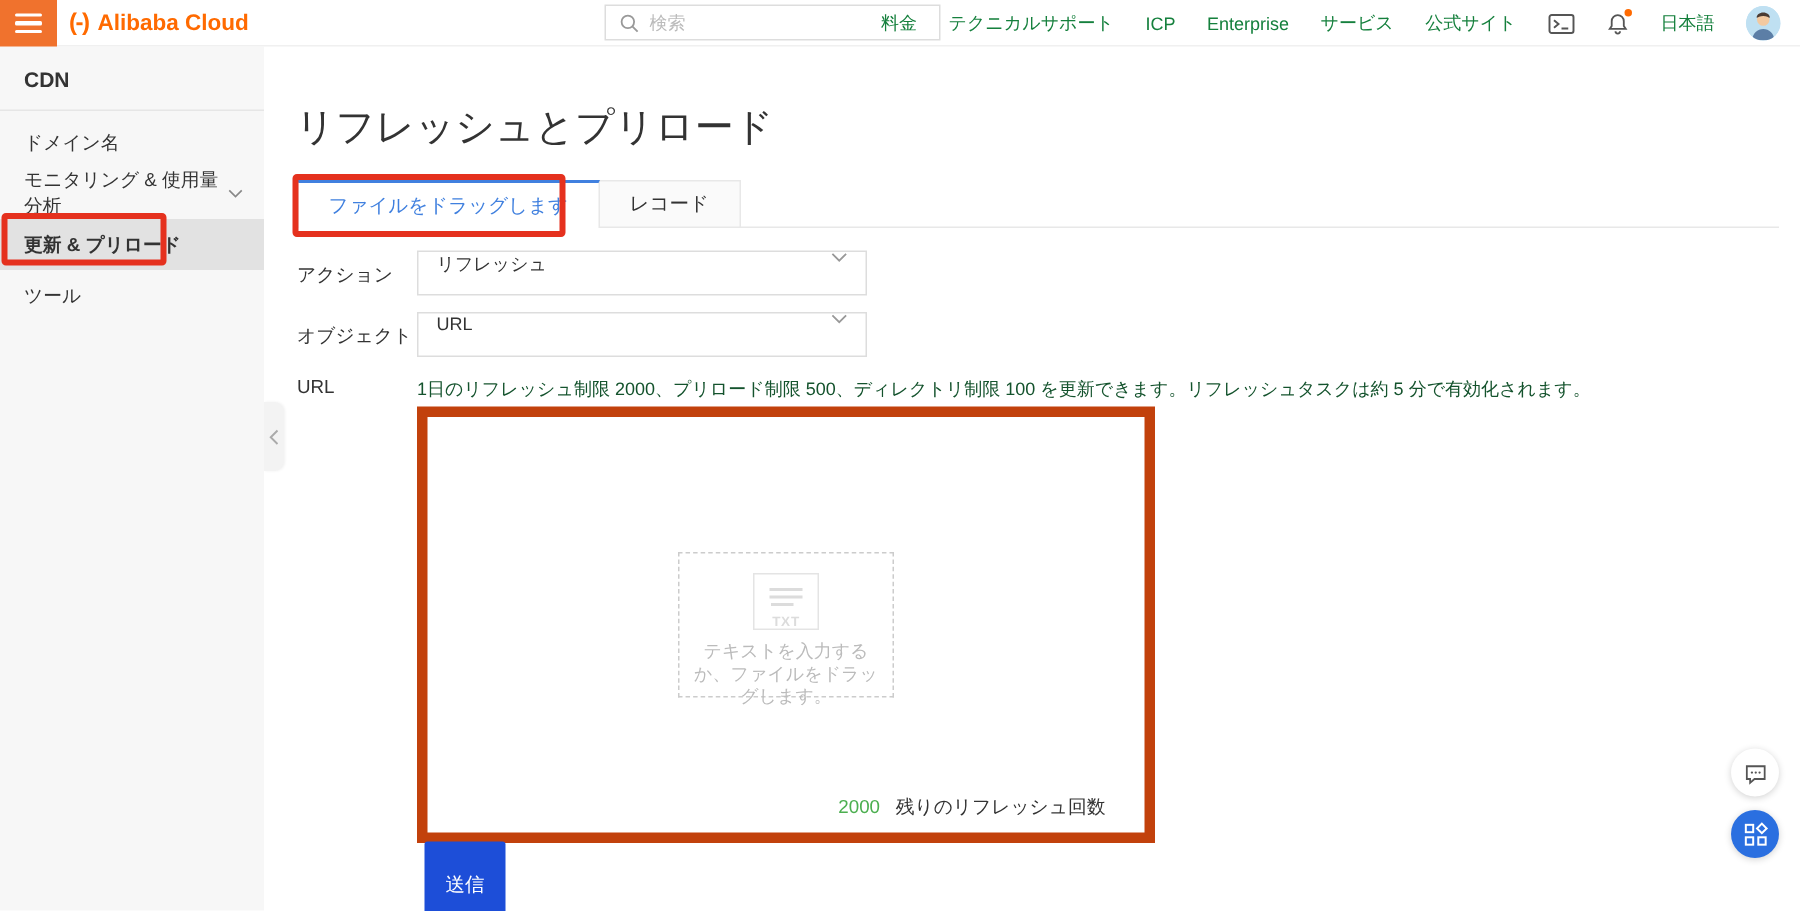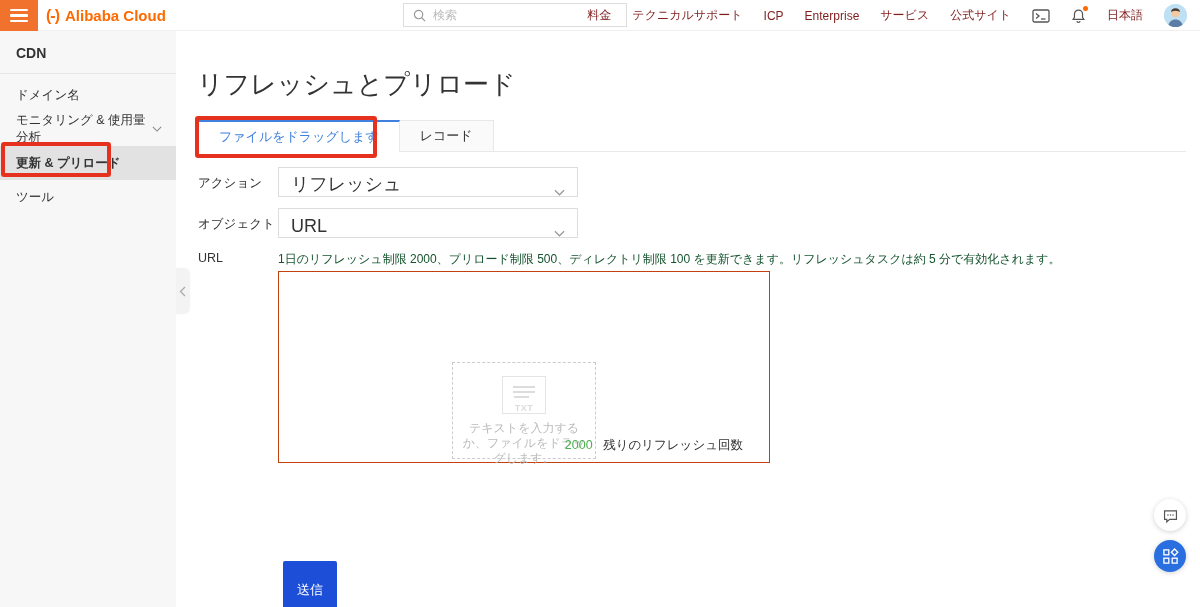--- a/index.html
+++ b/index.html
@@ -16,21 +16,21 @@
   #logo { position:absolute; left:46px; top:0; height:31px; display:flex;
     align-items:center; gap:6px; }
   #logo .mark { color:#ff6a00; font-weight:bold; font-size:16px; letter-spacing:-1px; }
   #logo .word { color:#ff6a00; font-weight:bold; font-size:15px; }
   #searchbox { position:absolute; left:403px; top:3px; width:224px; height:24px;
     border:1px solid #ddd; background:#fff; display:flex; align-items:center;
     padding-left:9px; gap:7px; }
   #searchbox .ph { color:#bbb; font-size:12px; }
   #topnav { position:absolute; right:0; top:0; height:31px; display:flex;
     align-items:center; gap:21px; padding-right:13px; }
-  #topnav .nav-item { font-size:12px; color:#7f1d1d; cursor:pointer; white-space:nowrap; }
+  #topnav .nav-item { font-size:12px; color:#15803d; cursor:pointer; white-space:nowrap; }
   .icon-btn { position:relative; display:flex; align-items:center; cursor:pointer; }
   #bell-dot { position:absolute; right:-2px; top:-2px; width:5px; height:5px;
     border-radius:50%; background:#ff6a00; }
   #avatar { width:23px; height:23px; border-radius:50%; background:#bfe0f2;
     overflow:hidden; cursor:pointer; }
 
   
   #sidebar { position:absolute; left:0; top:31px; width:176px; height:576px;
     background:#f7f7f7; z-index:5; }
   #sidebar .sb-title { font-size:14px; font-weight:bold; color:#333;
@@ -56,28 +56,28 @@
   #tabs { position:absolute; left:22px; top:89px; display:flex; z-index:2; }
   .tab { height:32px; display:flex; align-items:center; padding:0 20px;
     font-size:13px; cursor:pointer; }
   .tab.active { background:#fff; color:#4080df; border:1px solid #e8e8e8;
     border-top:2px solid #4080df; border-bottom:none; }
   .tab.inactive { background:#fafafa; color:#333; border:1px solid #e8e8e8;
     border-left:none; }
 
   .form-label { position:absolute; left:22px; font-size:12.5px; color:#333; }
   .select-box { position:absolute; left:102px; width:300px; height:30px;
-    border:1px solid #ddd; background:#fff; display:flex; align-items:flex-end;
-    justify-content:space-between; padding:0 12px; font-size:18px; color:#333;
+    border:1px solid #ddd; background:#fff; display:flex; align-items:flex-start;
+    justify-content:space-between; padding:0 12px; font-size:12px; color:#333;
     cursor:pointer; }
   #hint { position:absolute; left:102px; top:220px; font-size:12px; color:#14532d;
     white-space:nowrap; }
 
-  #urlbox { position:absolute; left:102px; top:240px; width:492px; height:192px;
-    border:1px solid #c2410c; background:#fff;padding-left:28px; }
+  #urlbox { position:absolute; left:102px; top:240px; width:492px; height:291px;
+    border:7px solid #c2410c; background:#fff;padding-left:28px; }
   #dropzone { position:absolute; left:50%; transform:translateX(-50%); top:90px;
     width:144px; height:97px; border:1px dashed #ccc; display:flex;
     flex-direction:column; align-items:center; padding-top:13px; cursor:pointer; }
   #file-icon { width:44px; height:50px; border:1px solid #e4e4e4; background:#fff;
     display:flex; flex-direction:column; align-items:center; padding-top:9px; gap:3px; }
   #file-icon i { display:block; width:22px; height:2px; background:#dcdcdc; }
   #file-icon i.short { width:15px; align-self:flex-start; margin-left:11px; }
   #file-icon .txt { font-size:9px; font-weight:bold; color:#dcdcdc; margin-top:2px;
     letter-spacing:0.5px; }
   #dropzone .dz-text { width:132px; text-align:center; font-size:12px; color:#bbb;

